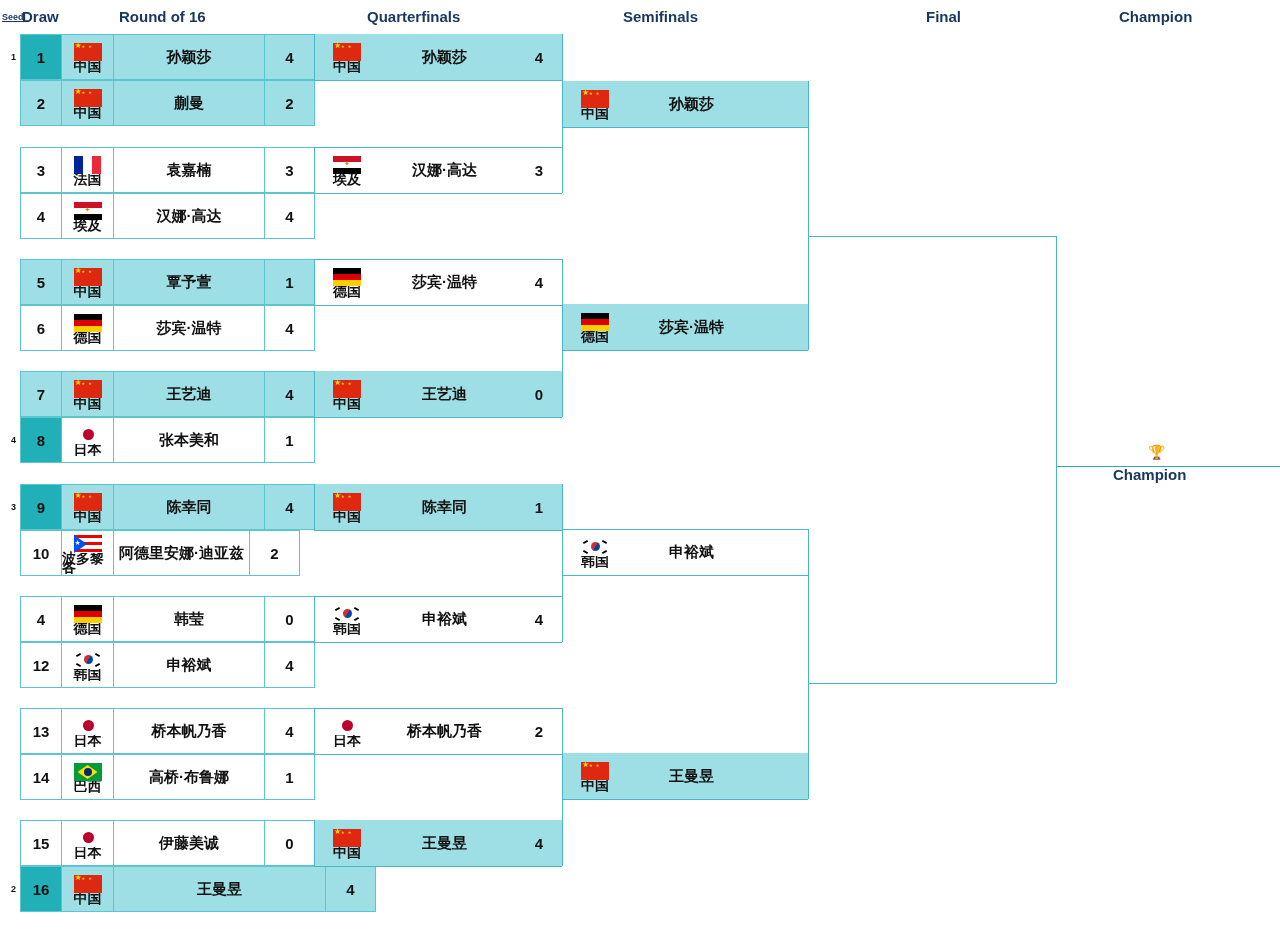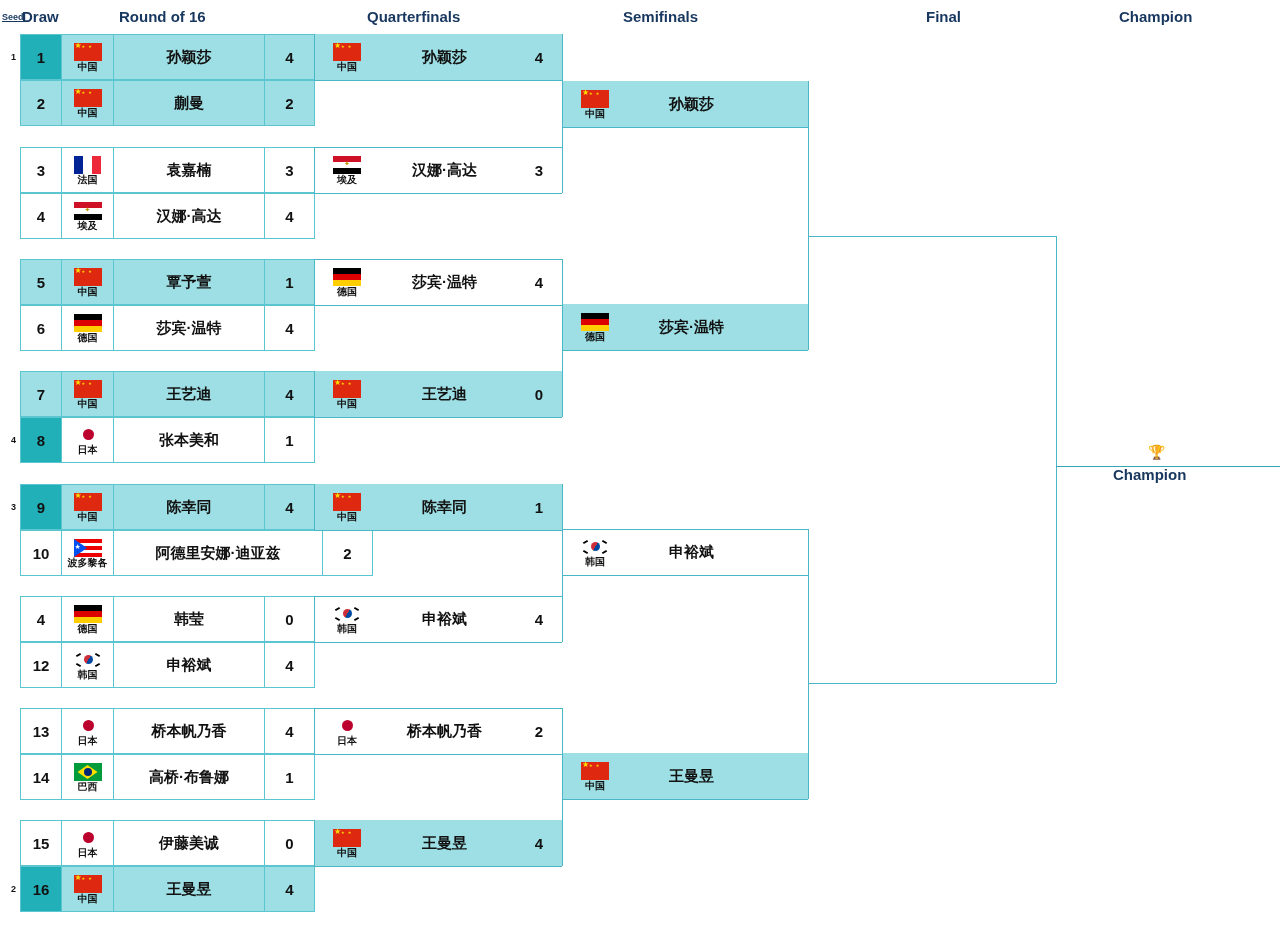--- a/index.html
+++ b/index.html
@@ -45,21 +45,21 @@
 
   
   .rrow { position:absolute; display:flex; align-items:center; height:46px; }
   .rrow .rflag { width:52px; flex:0 0 52px; display:flex; flex-direction:column;
      align-items:center; justify-content:center; gap:1px; margin-left:6px; }
   .rrow .rname { flex:1 1 auto; text-align:center; font-weight:bold; font-size:15px; color:#111; }
   .rrow .rscore { width:46px; flex:0 0 46px; text-align:center; font-weight:bold; font-size:15px; color:#111; }
 
   
   .flag { width:28px; height:18px; position:relative; display:block; }
-  .fl-label { font-size:10px; color:#111; line-height:9px; font-weight:bold; }
+  .fl-label { font-size:14px; color:#111; line-height:9px; font-weight:bold; }
 
   .fl-cn { background:#de2910; }
   .fl-cn::before { content:"★"; position:absolute; left:1px; top:-1px; color:#ffde00; font-size:8px; line-height:8px; }
   .fl-cn::after { content:"★ ★"; position:absolute; left:8px; top:1px; color:#ffde00; font-size:4px; letter-spacing:1px; }
 
   .fl-fr { background:#fff; }
   .fl-fr i { position:absolute; top:0; bottom:0; width:33.34%; }
   .fl-fr i.a { left:0; background:#002395; }
   .fl-fr i.b { left:33.33%; background:#fff; }
   .fl-fr i.c { left:66.66%; background:#ed2939; }
@@ -218,21 +218,21 @@
     <div class="r16" style="left:20px;top:484px;width:295px;">
       <div class="c-draw seeded-draw">9</div>
       <div class="c-flag hl">
         <span class="flag fl-cn"></span>
         <span class="fl-label">中国</span>
       </div>
       <div class="c-name hl">陈幸同</div>
       <div class="c-score hl">4</div>
     </div>
     <div class="seedlbl" style="left:2px;top:502px;">3</div>
-    <div class="r16" style="left:20px;top:530px;width:353px;">
+    <div class="r16" style="left:20px;top:530px;width:280px;">
       <div class="c-draw plain">10</div>
       <div class="c-flag plain">
         <span class="flag fl-pr">
           <i class="s s1"></i>
           <i class="s s2"></i>
           <i class="s s3"></i>
           <i class="tri"></i>
         </span>
         <span class="fl-label">波多黎各</span>
       </div>
@@ -286,21 +286,21 @@
     </div>
     <div class="r16" style="left:20px;top:820px;width:295px;">
       <div class="c-draw plain">15</div>
       <div class="c-flag plain">
         <span class="flag fl-jp"></span>
         <span class="fl-label">日本</span>
       </div>
       <div class="c-name plain">伊藤美诚</div>
       <div class="c-score plain">0</div>
     </div>
-    <div class="r16" style="left:20px;top:866px;width:295px;">
+    <div class="r16" style="left:20px;top:866px;width:356px;">
       <div class="c-draw seeded-draw">16</div>
       <div class="c-flag hl">
         <span class="flag fl-cn"></span>
         <span class="fl-label">中国</span>
       </div>
       <div class="c-name hl">王曼昱</div>
       <div class="c-score hl">4</div>
     </div>
     <div class="seedlbl" style="left:2px;top:884px;">2</div>
     <div class="ln lnh" style="left:314px;top:34px;width:248px;"></div>

